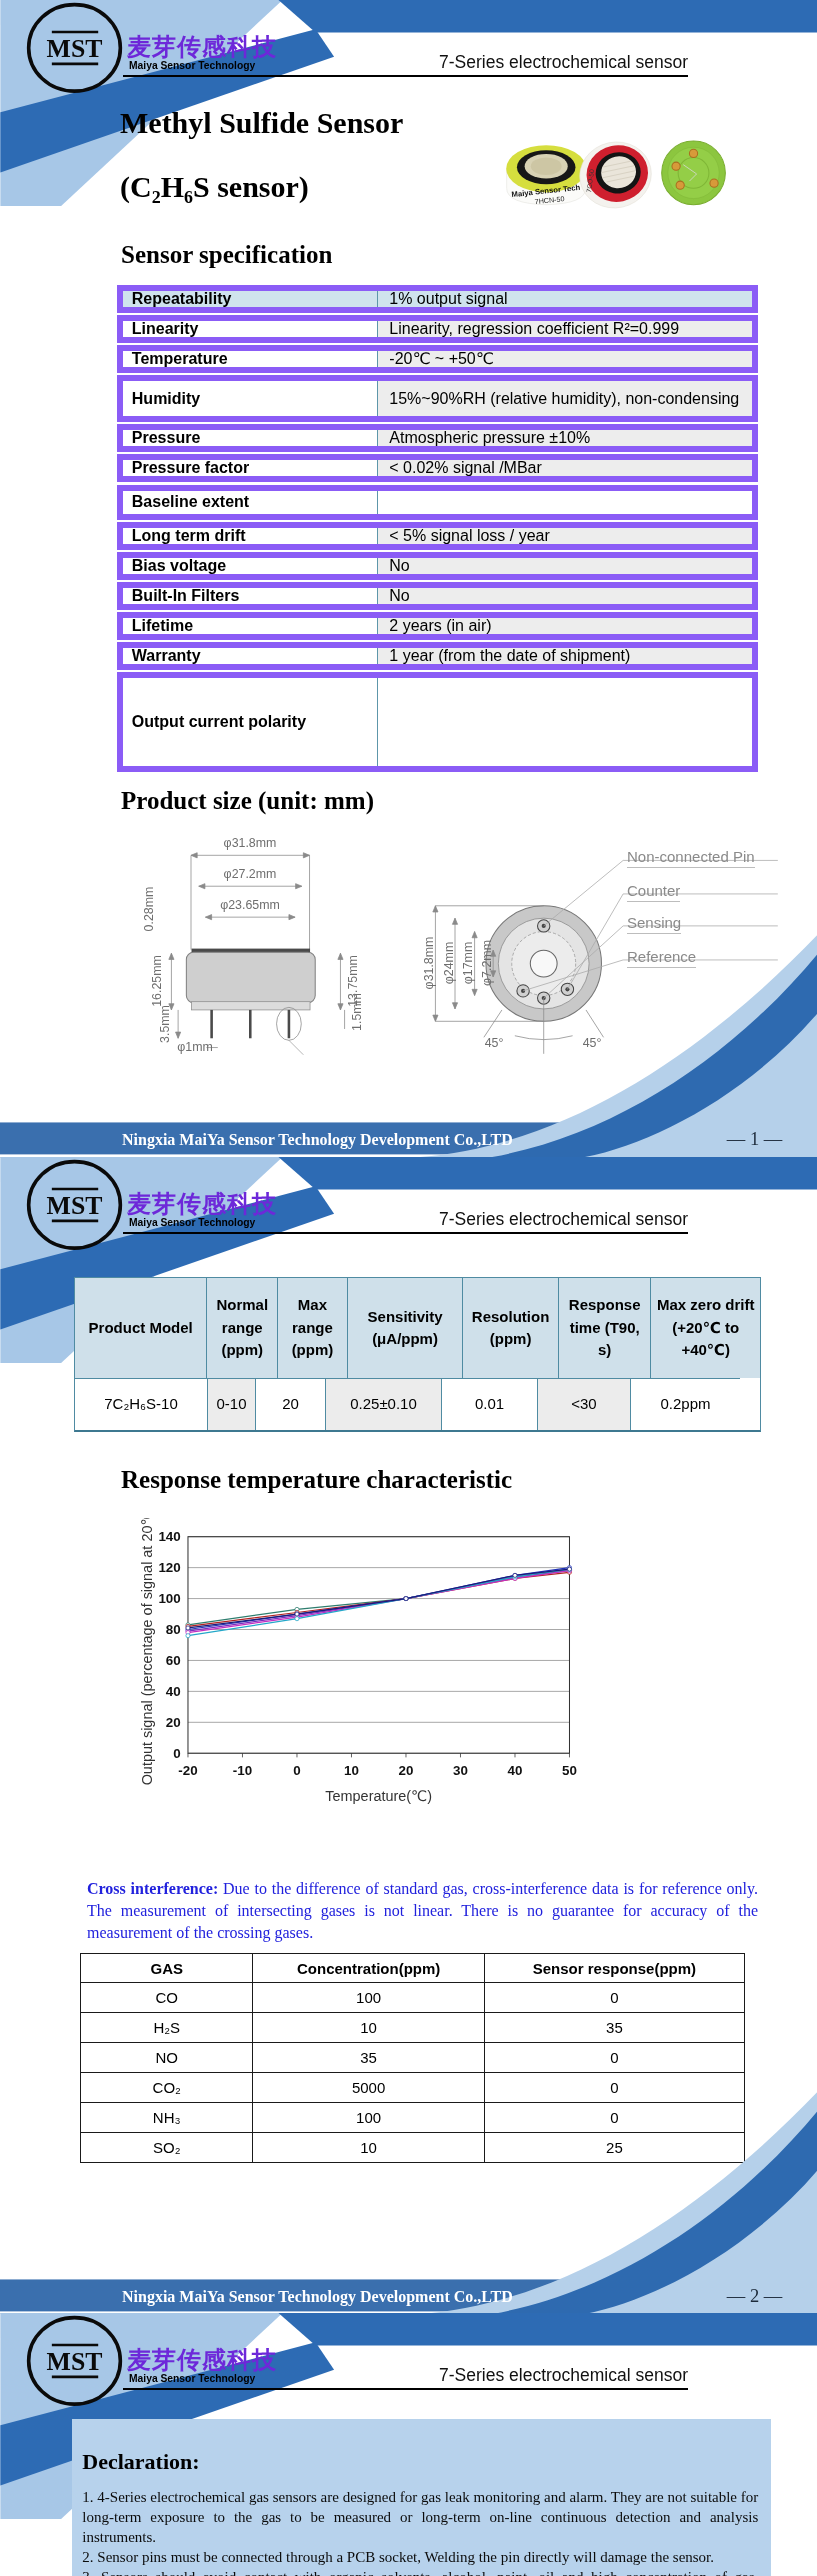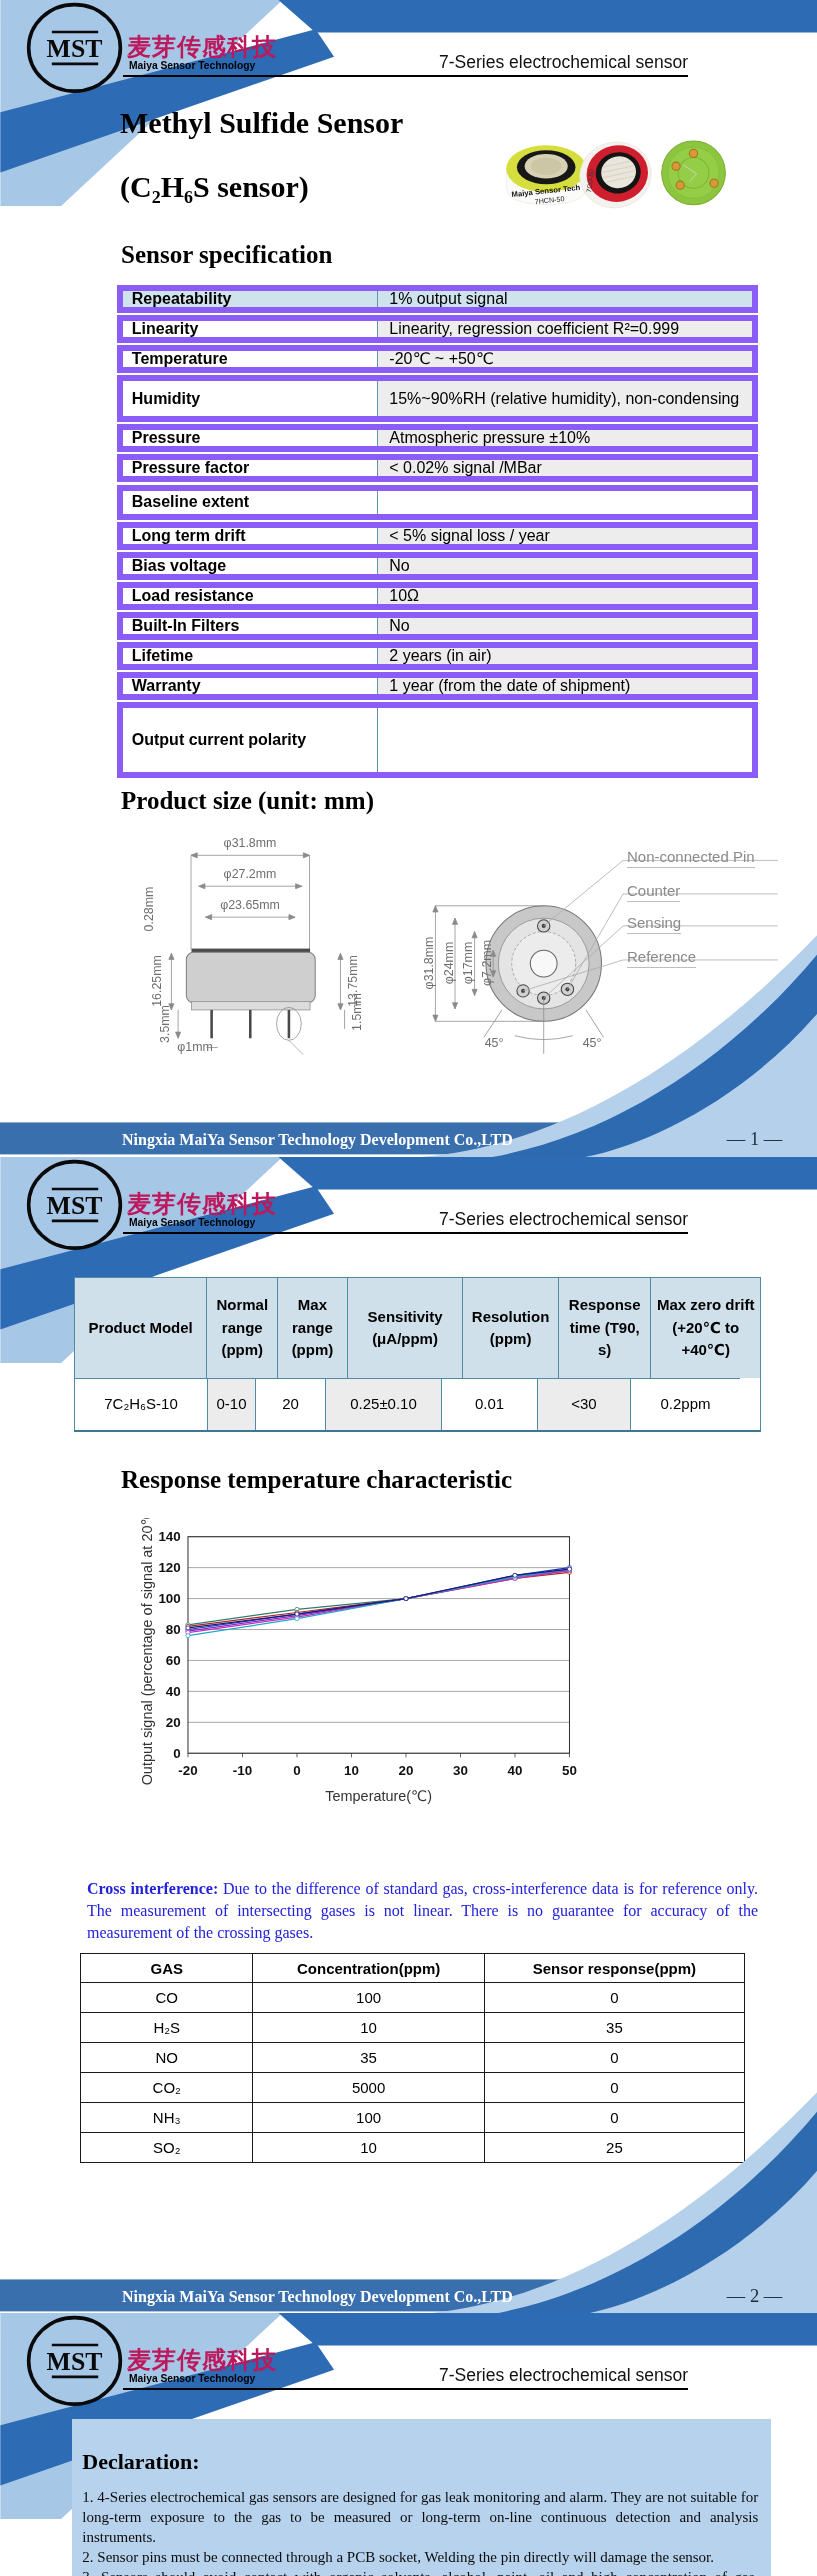--- a/index.html
+++ b/index.html
@@ -4,21 +4,21 @@
 <style>
   * { margin:0; padding:0; box-sizing:border-box; }
   body { width:818px; background:#fff; font-family:"Liberation Sans","DejaVu Sans",sans-serif; }
   .doc { position:relative; width:818px; height:3470px; background:#fff; overflow:hidden; }
   .page { position:absolute; left:0; width:818px; height:1157px; overflow:hidden; background:#fff; }
   .page-divider { position:absolute; top:0; left:0; width:100%; height:1px; background:#d9d9d9; }
   .serif { font-family:"Liberation Serif","DejaVu Serif",serif; }
 
   
   .hdr-banner { position:absolute; top:0; left:0; }
-  .brand-cn { position:absolute; left:127px; top:31px; font-size:24px; font-weight:bold; color:#be185d; letter-spacing:1px;text-align:right; }
+  .brand-cn { position:absolute; left:127px; top:31px; font-size:24px; font-weight:bold; color:#6d28d9; letter-spacing:1px;text-align:right; }
   .brand-en { position:absolute; left:129px; top:60px; font-size:10.3px; font-weight:bold; color:#000; }
   .series-title { position:absolute; left:392px; top:52px; width:296px; text-align:right; font-size:17.5px; color:#111; }
   .hdr-underline { position:absolute; left:123px; top:75px; width:565px; height:2.1px; background:#000; }
 
   
   .ftr-svg { position:absolute; left:0; top:925px; }
   .ftr-company { position:absolute; left:122px; top:1131px; font-size:16px; font-weight:bold; color:#fff; font-family:"Liberation Serif","DejaVu Serif",serif; }
   .page-num { position:absolute; left:716px; top:1129px; width:77px; text-align:center; font-size:18.5px; color:#1c2a3a; font-family:"Liberation Serif","DejaVu Serif",serif; }
 
   
@@ -166,36 +166,32 @@
         </div>
         <div class="spec-row" style="height: 28px;">
           <div class="spec-label">Long term drift</div>
           <div class="spec-value">&lt; 5% signal loss / year</div>
         </div>
         <div class="spec-row" style="height: 28px;">
           <div class="spec-label">Bias voltage</div>
           <div class="spec-value">No</div>
         </div>
         <div class="spec-row" style="height: 28px;">
-          <div class="spec-label">Load resistance</div>
-          <div class="spec-value">10Ω</div>
-        </div>
-        <div class="spec-row" style="height: 28px;">
           <div class="spec-label">Built-In Filters</div>
           <div class="spec-value">No</div>
         </div>
         <div class="spec-row" style="height: 28px;">
           <div class="spec-label">Lifetime</div>
           <div class="spec-value">2 years (in air)</div>
         </div>
         <div class="spec-row" style="height: 28px;">
           <div class="spec-label">Warranty</div>
           <div class="spec-value">1 year (from the date of shipment)</div>
         </div>
-        <div class="spec-row" style="height: 76px;">
+        <div class="spec-row" style="height: 100px;">
           <div class="spec-label">Output current polarity</div>
         </div>
       </div>
 
     <h2 class="sec-heading serif" style="left:121px; top:787px">Product size (unit: mm)</h2>
 
     <div class="fig" id="fig-side" style="left:124px; top:832px; width:268px; height:227px">
       <svg width="268" height="227" viewBox="0 0 520 440">
         <g stroke="#8a8a8a" stroke-width="1.5" fill="none">
           <line x1="130" y1="45" x2="360" y2="45"></line>

